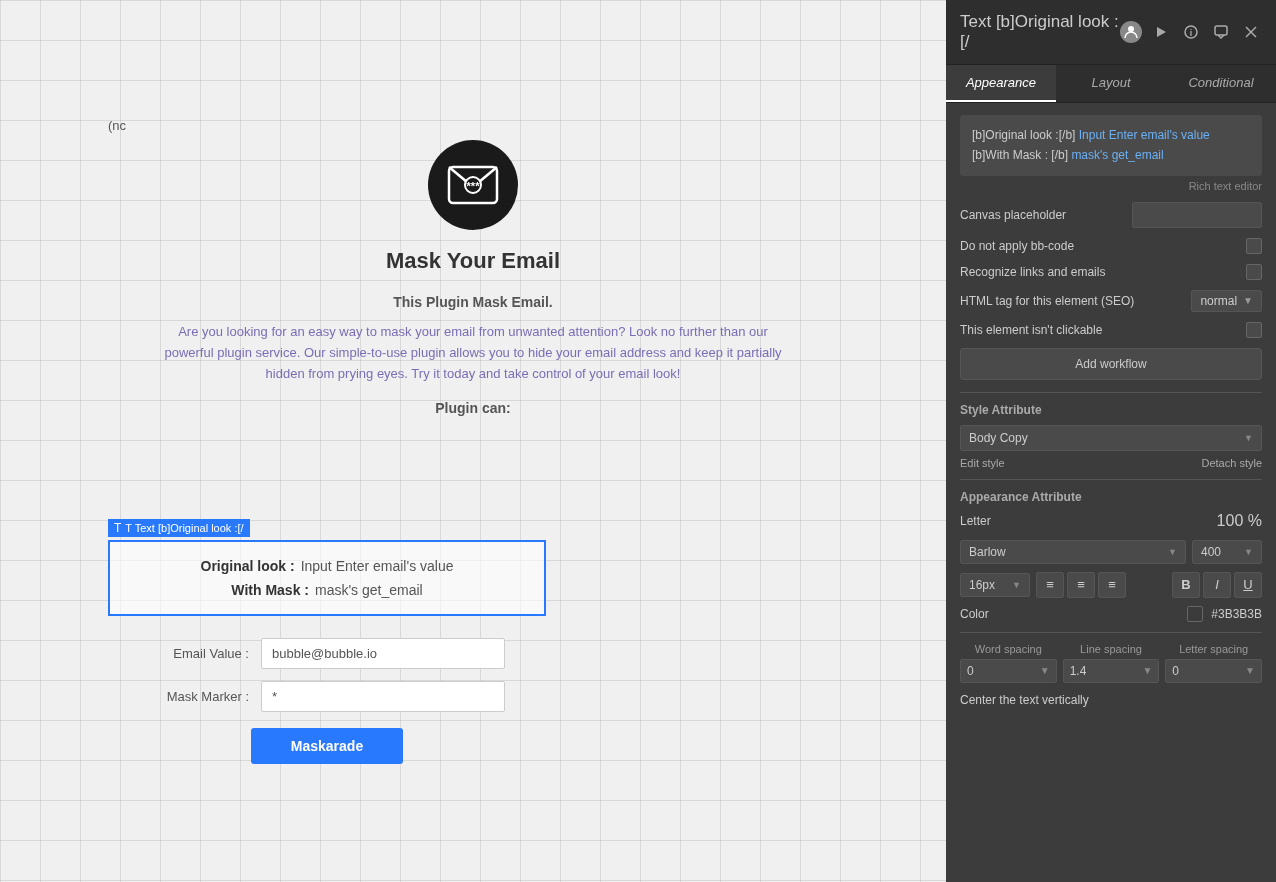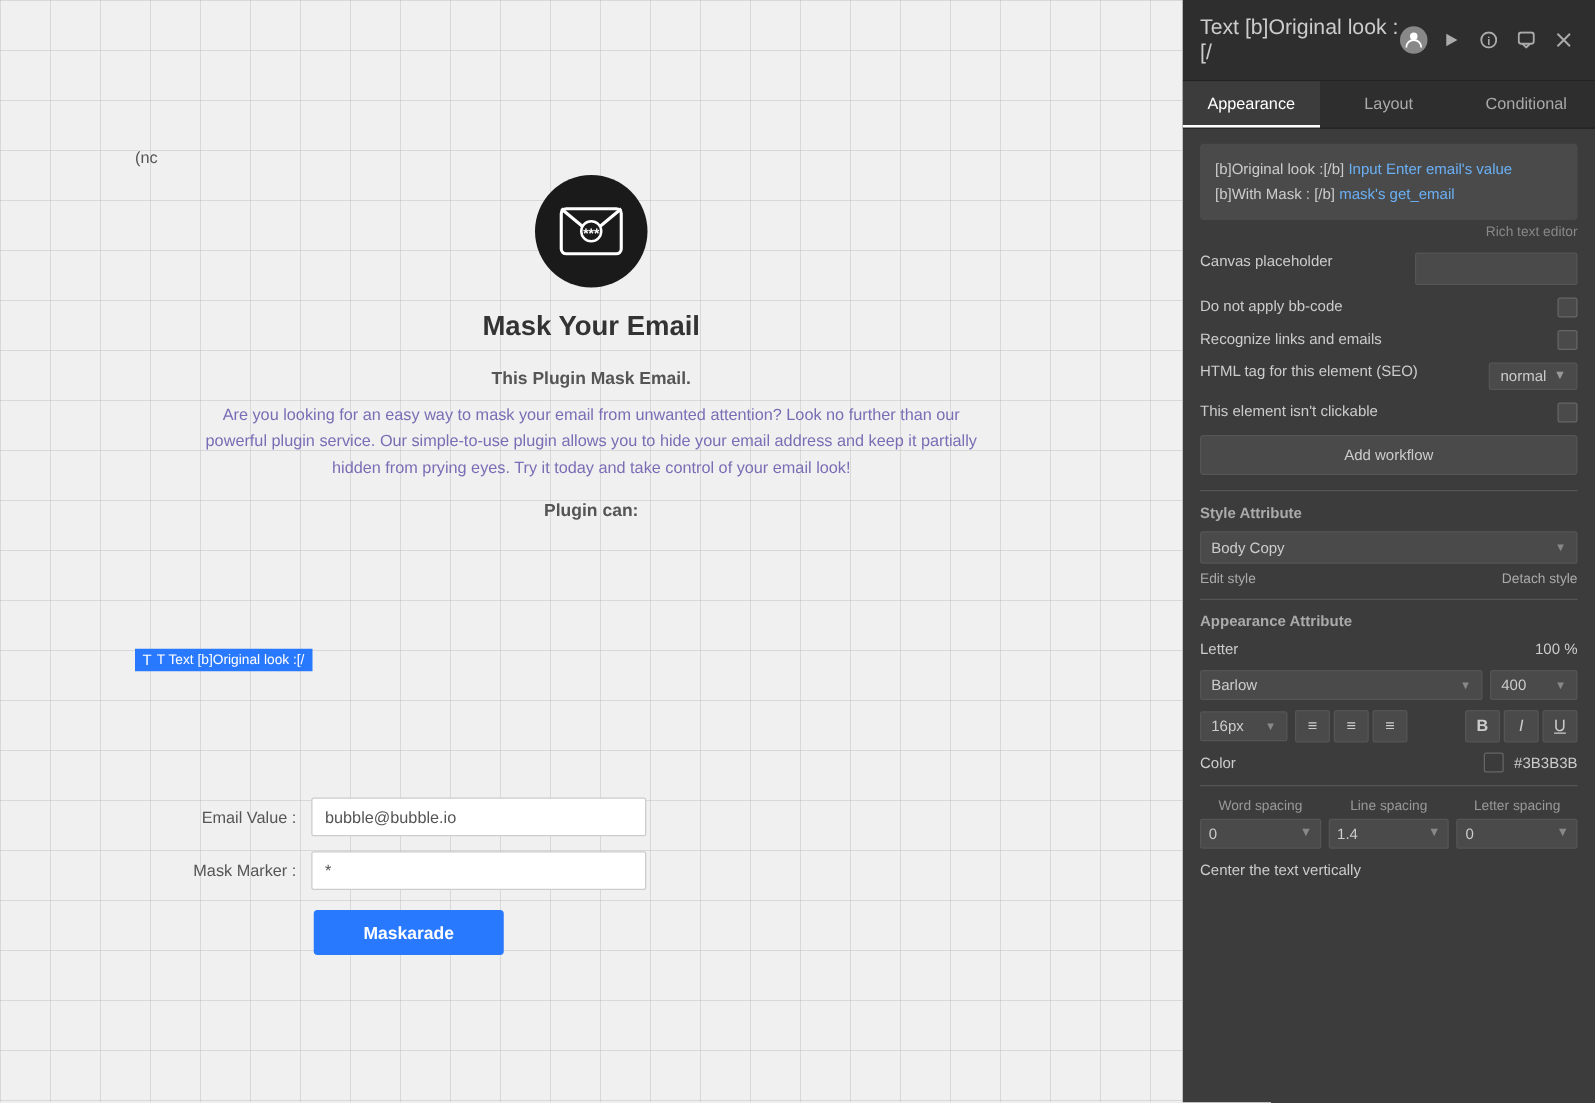--- a/index.html
+++ b/index.html
@@ -147,21 +147,21 @@
     }
 
     .form-label {
       font-size: 13px;
       color: #555;
       text-align: right;
       min-width: 100px;
     }
 
     .form-input {
-      width: 268px;
+      width: 244px;
       padding: 7px 10px;
       border: 1px solid #ccc;
       background: #fff;
       font-size: 13px;
       color: #555;
       border-radius: 2px;
     }
 
     .btn-maskarade {
       background: #2979ff;
@@ -219,20 +219,21 @@
       color: #aaa;
     }
 
     .panel-icon-btn.user { background: #888; color: white; font-size: 11px; border-radius: 50%; }
 
     
     .panel-tabs {
       display: flex;
       background: #2e2e2e;
       border-bottom: 1px solid #222;
+      font-style: italic;
     }
 
     .panel-tab {
       flex: 1;
       padding: 10px 0;
       text-align: center;
       font-size: 13px;
       color: #aaa;
       cursor: pointer;
       border-bottom: 2px solid transparent;
@@ -270,21 +271,21 @@
     .rich-text-editor-label {
       text-align: right;
       font-size: 11px;
       color: #888;
       margin-bottom: 10px;
     }
 
     
     .prop-row {
       display: flex;
-      align-items: flex-start;
+      align-items: center;
       justify-content: space-between;
       margin-bottom: 10px;
     }
 
     .prop-label {
       font-size: 12px;
       color: #ccc;
       flex: 1;
     }
 
@@ -376,21 +377,21 @@
     }
 
     .opacity-row {
       display: flex;
       align-items: center;
       justify-content: space-between;
       margin-bottom: 10px;
     }
 
     .opacity-value {
-      font-size: 12px;
+      font-size: 16px;
       color: #ccc;
     }
 
     .font-row {
       display: flex;
       align-items: flex-start;
       gap: 6px;
       margin-bottom: 8px;
     }
 
@@ -571,20 +572,30 @@
 
     <div class="plugin-subtitle">Plugin can:</div>
 
   </div>
 
   <div class="selected-text-element">
     <span style="font-size:12px;">T</span>
     <span>T  Text [b]Original look :[/</span>
   </div>
 
+  <div class="text-element-box">
+    <div class="original-look-row">
+      <span class="label">Original look :</span>
+      <span class="value">Input Enter email's value</span>
+    </div>
+    <div class="with-mask-row">
+      <span class="label">With Mask :</span>
+      <span class="value">mask's get_email</span>
+    </div>
+  </div>
 
   <div class="form-section">
     <div class="form-row">
       <span class="form-label">Email Value :</span>
       <input class="form-input" type="text" value="bubble@bubble.io" style="">
     </div>
     <div class="form-row">
       <span class="form-label">Mask Marker :</span>
       <input class="form-input" type="text" value="*" style="">
     </div>

